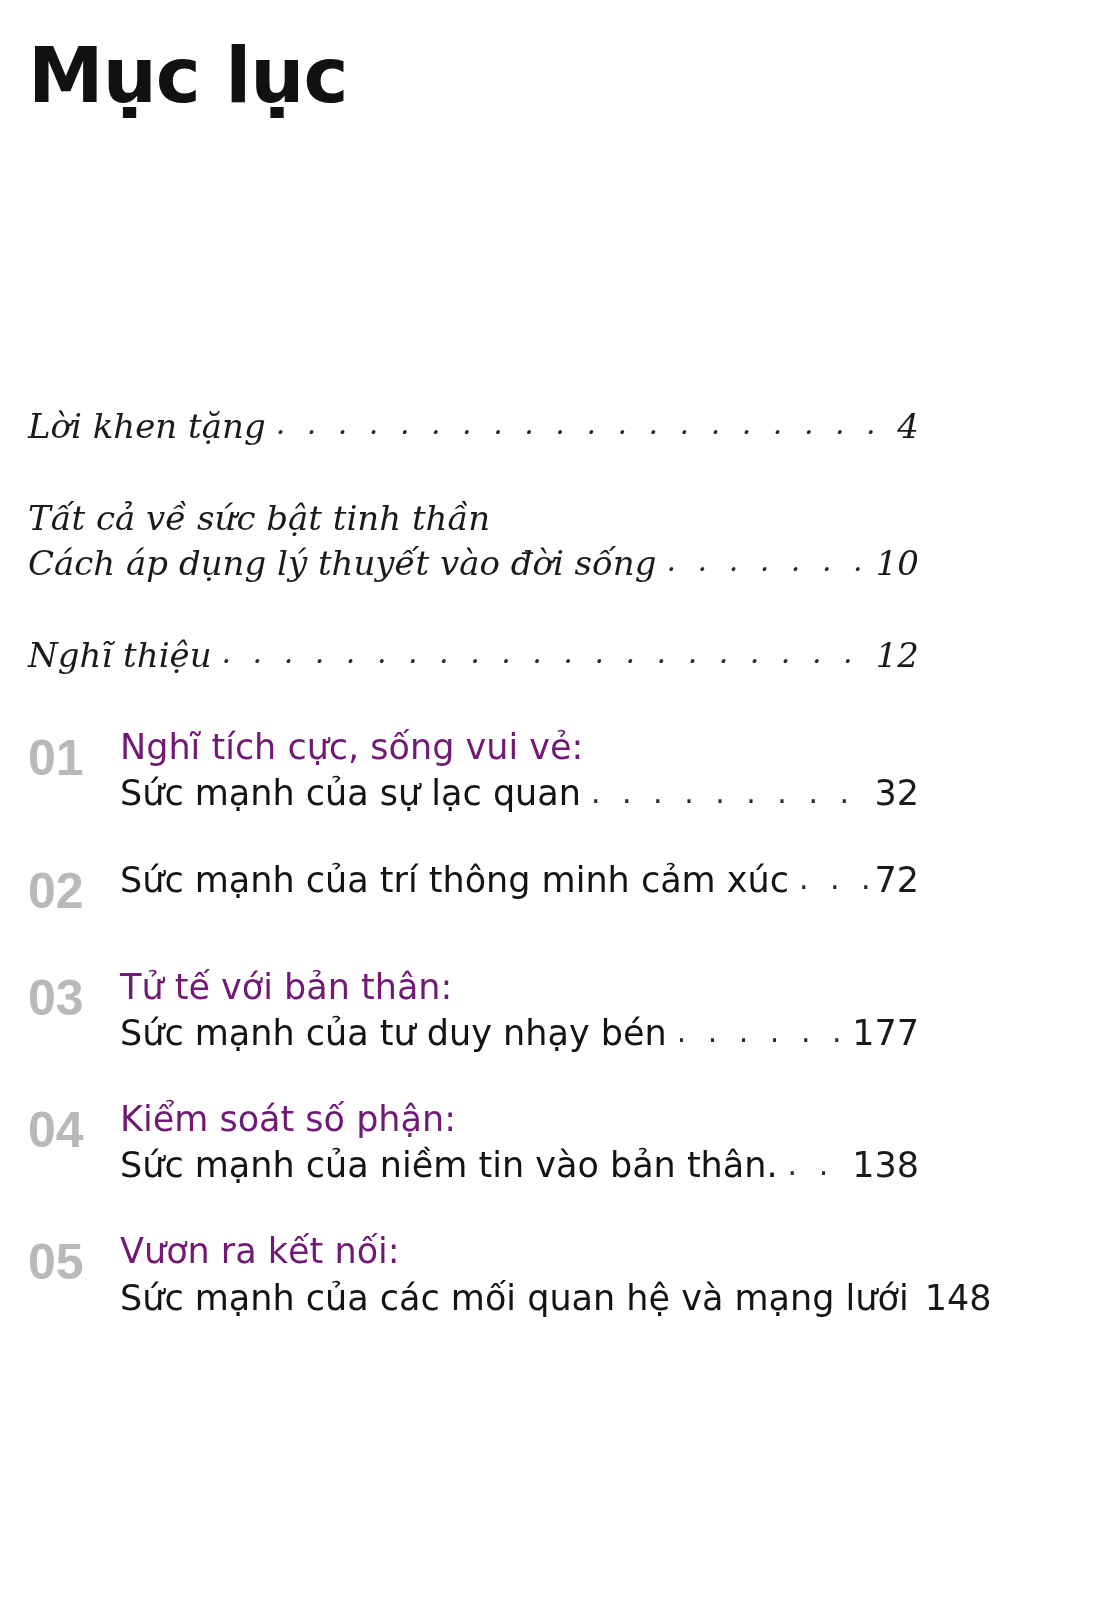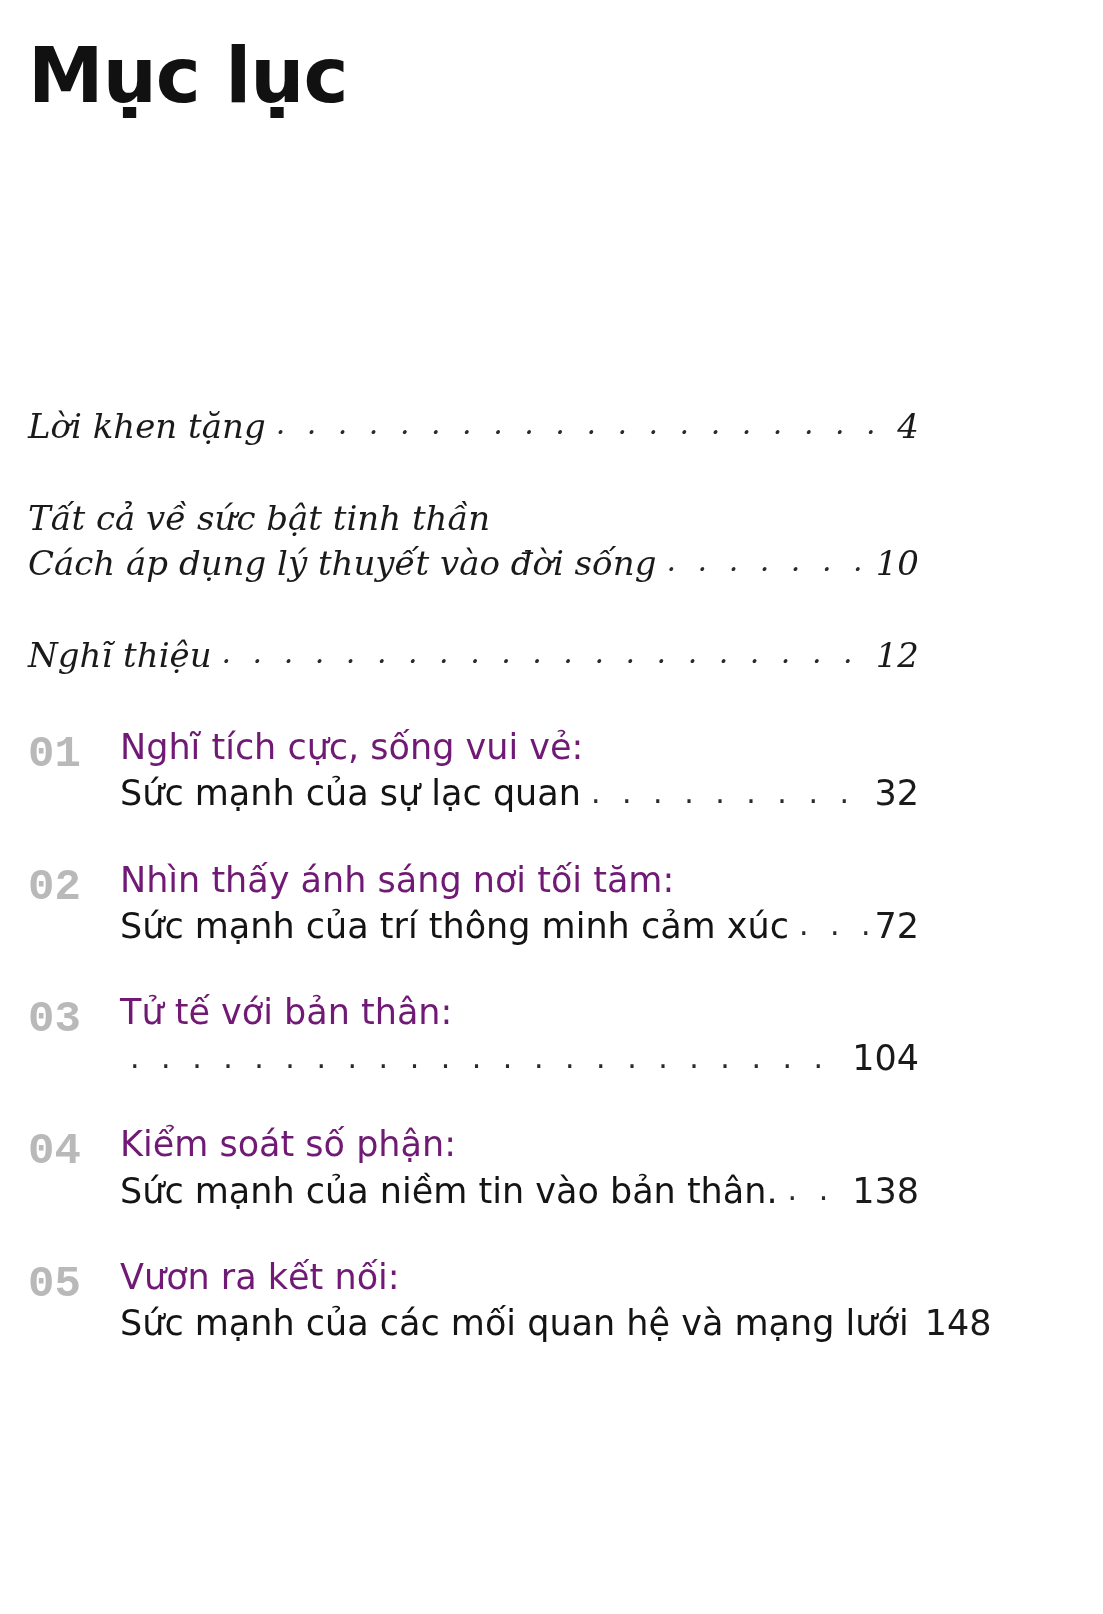--- a/index.html
+++ b/index.html
@@ -81,23 +81,23 @@
 
   
   .chapter {
     display: flex;
     align-items: flex-start;
     margin-bottom: 40px;
   }
   .chapter .num {
     flex: 0 0 auto;
     width: 92px;
-    font-family: Liberation Mono, monospace;
+    font-family: Liberation Sans, sans-serif;
     font-weight: bold;
-    font-size: 44px;
+    font-size: 50px;
     color: #b9b9b9;
     line-height: 1.3;
     padding-top: 2px;
   }
   .chapter .body {
     flex: 1 1 auto;
     min-width: 0;
   }
   .chapter .title-line {
     font-family: "DejaVu Sans", sans-serif;
@@ -165,36 +165,36 @@
           <span class="txt">Sức mạnh của sự lạc quan</span>
           <span class="leader"></span>
           <span class="pagenum">32</span>
         </div>
       </div>
     </div>
 
     <div class="chapter">
       <div class="num">02</div>
       <div class="body">
-        <div class="title-line">Nhìn thấy ánh sáng nơi tối tăm:</div>
         <div class="sub-line">
           <span class="txt">Sức mạnh của trí thông minh cảm xúc</span>
           <span class="leader"></span>
           <span class="pagenum">72</span>
         </div>
       </div>
     </div>
 
     <div class="chapter">
       <div class="num">03</div>
       <div class="body">
         <div class="title-line">Tử tế với bản thân:</div>
         <div class="sub-line">
-          <span class="leader"></span>
-          <span class="pagenum">104</span>
+          <span class="txt">Sức mạnh của tư duy nhạy bén</span>
+          <span class="leader"></span>
+          <span class="pagenum">177</span>
         </div>
       </div>
     </div>
 
     <div class="chapter">
       <div class="num">04</div>
       <div class="body">
         <div class="title-line">Kiểm soát số phận:</div>
         <div class="sub-line">
           <span class="txt">Sức mạnh của niềm tin vào bản thân.</span>

